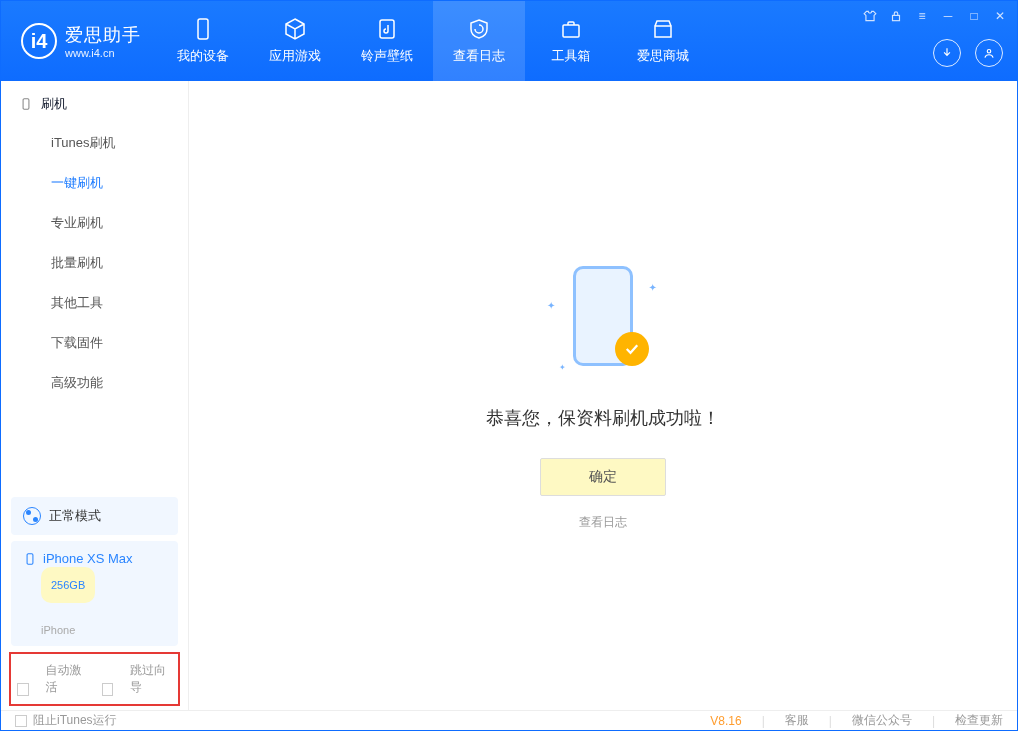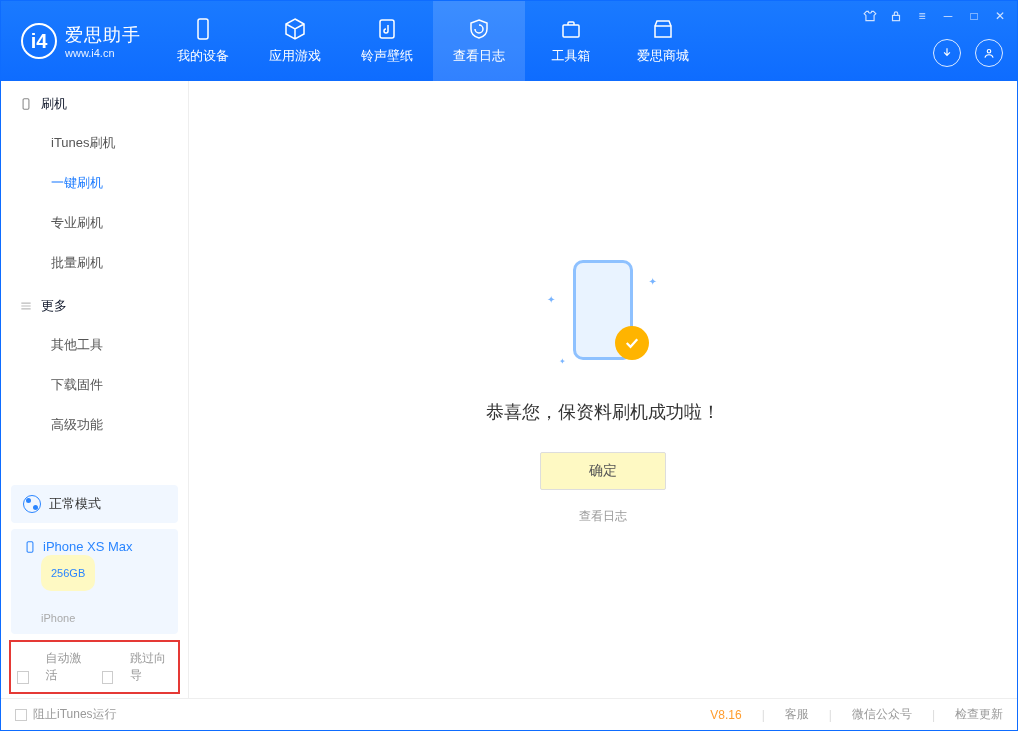--- a/index.html
+++ b/index.html
@@ -45,21 +45,21 @@
 .phone { width: 60px; height: 100px; border: 3px solid #8ec1ff; border-radius: 10px; background: #e9f3ff; position: absolute; left: 30px; top: 6px; }
 .check-badge { position: absolute; right: 14px; bottom: 14px; width: 34px; height: 34px; background: #ffb400; border-radius: 50%; display: flex; align-items: center; justify-content: center; }
 .check-badge svg { width: 18px; height: 18px; stroke: #fff; stroke-width: 3; fill: none; }
 .sparkle { position: absolute; font-size: 10px; color: #78b4ff; }
 .sparkle.s1 { left: 4px; top: 40px; }
 .sparkle.s2 { right: 6px; top: 22px; }
 .sparkle.s3 { left: 16px; bottom: 8px; font-size: 8px; }
 .success-msg { font-size: 18px; color: #333; margin-bottom: 28px; }
 .ok-btn { border: 1px solid #ddd; background: #fef9c3; padding: 9px 48px; font-size: 14px; color: #555; cursor: pointer; border-radius: 2px; margin-bottom: 18px; }
 .log-link { font-size: 12px; color: #999; cursor: pointer; }
-.statusbar { height: 32px; border-top: 1px solid #eee; display: flex; align-items: center; font-size: 12px; color: #999; padding: 0 14px; }
+.statusbar { height: 20px; border-top: 1px solid #eee; display: flex; align-items: center; font-size: 12px; color: #999; padding: 0 14px; }
 .statusbar .left { display: flex; align-items: center; }
 .statusbar .cb { width: 12px; height: 12px; border: 1px solid #ccc; margin-right: 6px; }
 .statusbar .right { margin-left: auto; display: flex; align-items: center; gap: 20px; }
 .statusbar .sep { color: #ddd; }
 .statusbar .ver { color: #ff9d2f; }
 .statusbar .link { cursor: pointer; }
 </style>
 </head>
 <body>
 
@@ -151,26 +151,20 @@
         <svg viewBox="0 0 24 24" fill="none" stroke="#888" stroke-width="1.8">
             <rect x="7" y="3" width="10" height="18" rx="2"></rect>
           </svg>
         <span>刷机</span>
       </div>
       <div class="side-item">iTunes刷机</div>
       <div class="side-item active">一键刷机</div>
       <div class="side-item">专业刷机</div>
       <div class="side-item">批量刷机</div>
 
-      <div class="side-section-title">
-        <svg viewBox="0 0 24 24" fill="none" stroke="#bbb" stroke-width="2">
-            <path d="M4 7h16M4 12h16M4 17h16"></path>
-          </svg>
-        <span>更多</span>
-      </div>
       <div class="side-item">其他工具</div>
       <div class="side-item">下载固件</div>
       <div class="side-item">高级功能</div>
 
       <div class="side-footer">
         <div class="mode-box">
           <span class="mode-icon"></span>
           <span>正常模式</span>
         </div>
         <div class="device-box">

